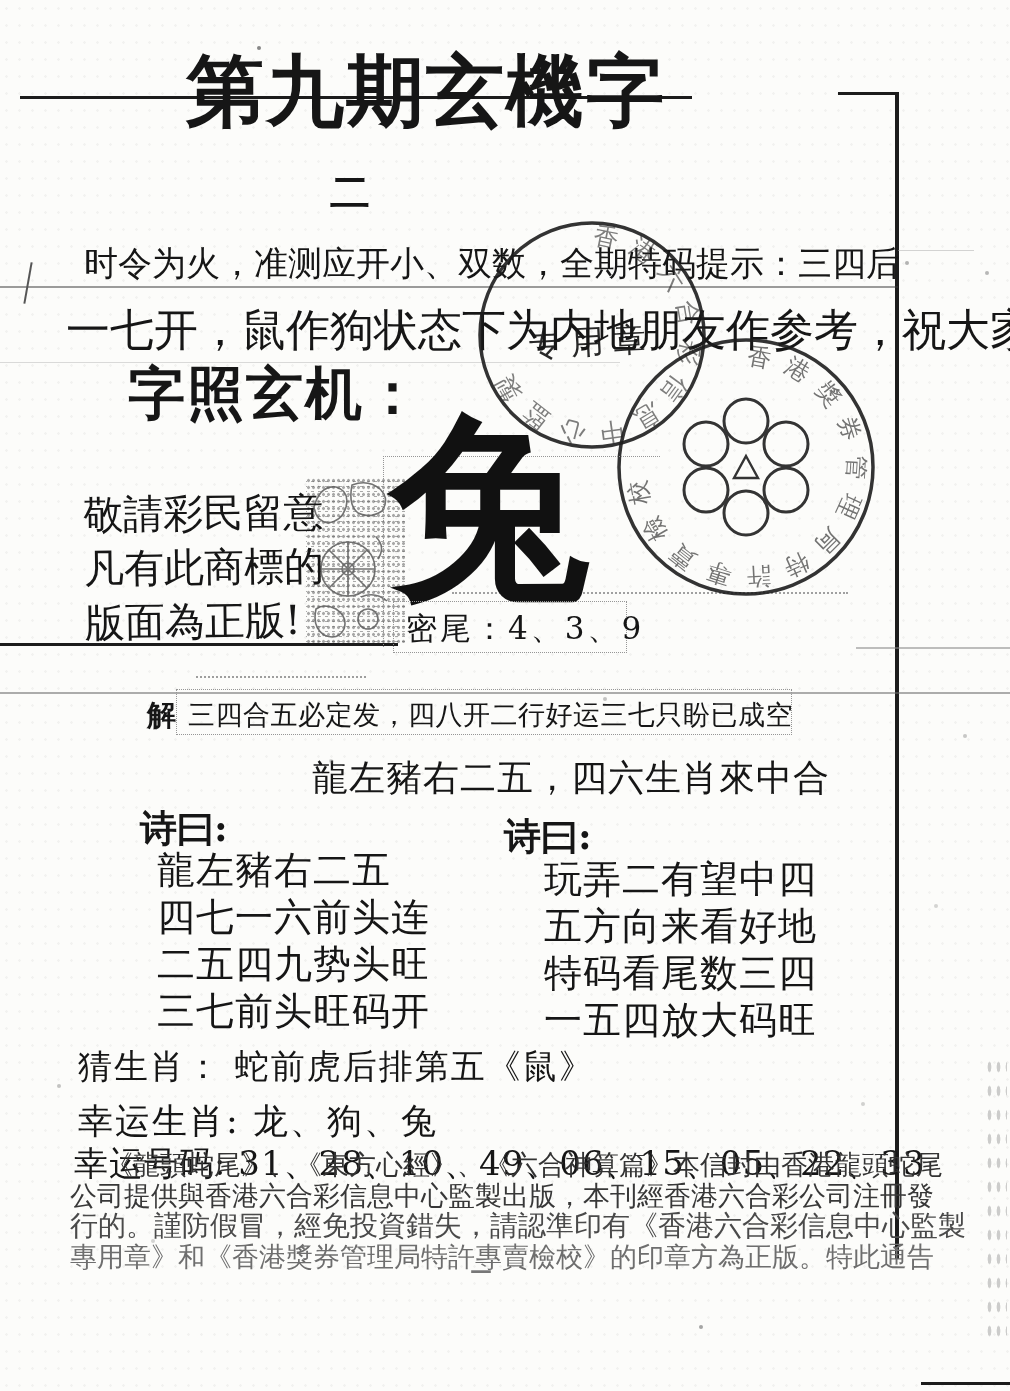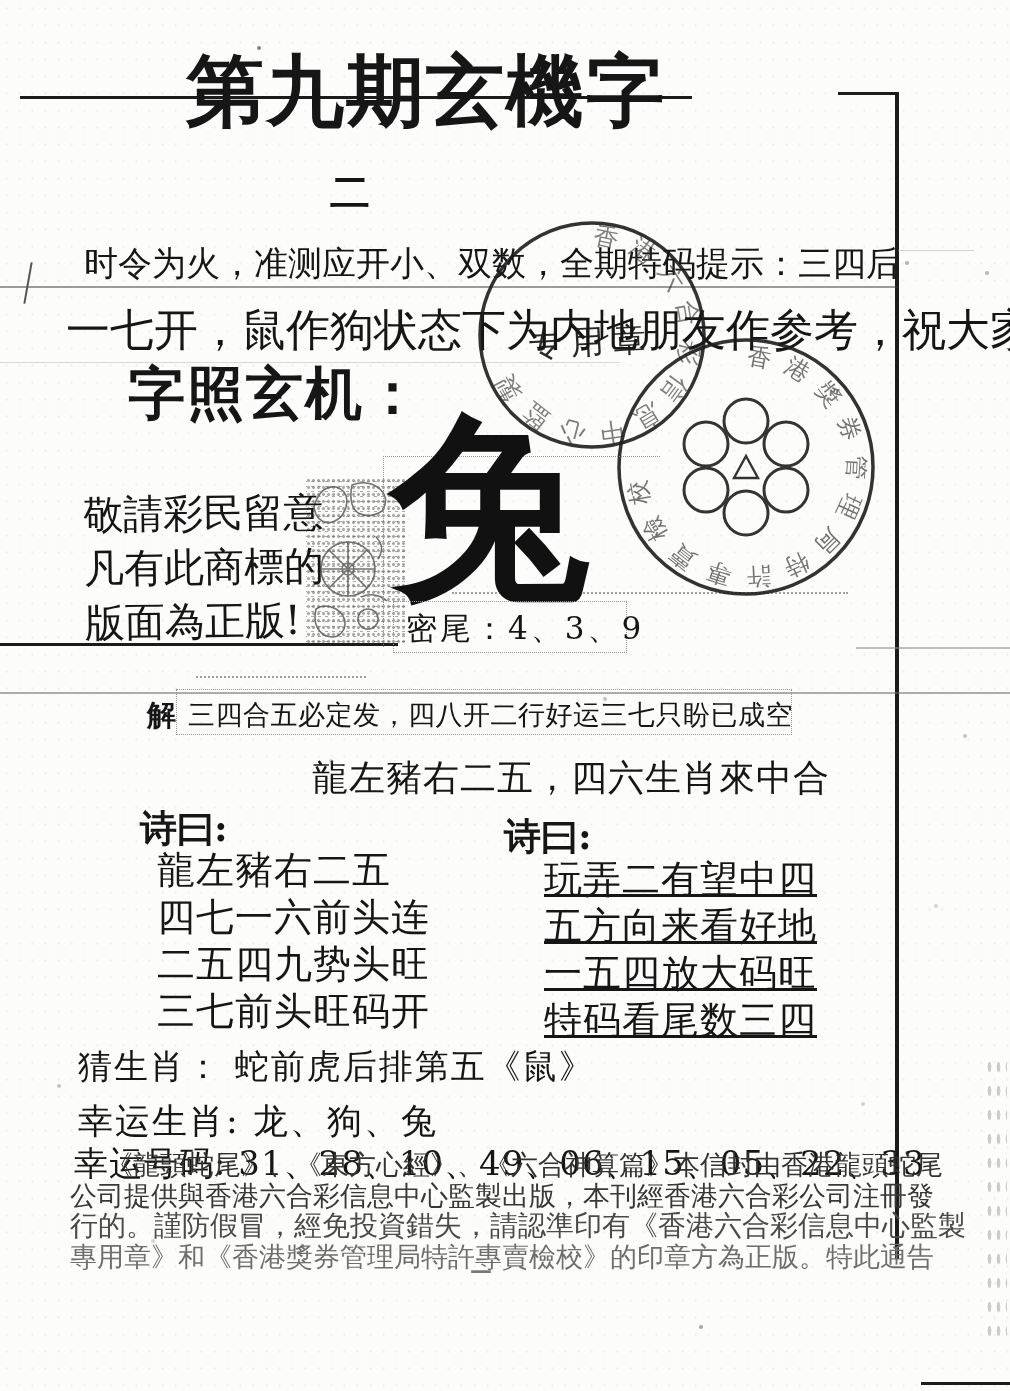--- a/index.html
+++ b/index.html
@@ -144,25 +144,25 @@
 
   <div class="abs serif" style="left:140px;top:804px;font-size:37px;font-weight:600;">诗曰:</div>
   <div class="abs serif" style="left:157px;top:847px;">
     <div style="font-size:38px;line-height:47px;letter-spacing:1px;white-space:nowrap;">龍左豬右二五</div>
     <div style="font-size:38px;line-height:47px;letter-spacing:1px;white-space:nowrap;">四七一六前头连</div>
     <div style="font-size:38px;line-height:47px;letter-spacing:1px;white-space:nowrap;">二五四九势头旺</div>
     <div style="font-size:38px;line-height:47px;letter-spacing:1px;white-space:nowrap;text-align:center;">三七前头旺码开</div>
   </div>
 
   <div class="abs serif" style="left:504px;top:812px;font-size:37px;font-weight:600;">诗曰:</div>
-  <div class="abs serif" style="left:544px;top:856px;text-decoration:underline;">
+  <div class="abs serif" style="left:544px;top:856px;">
     <div style="font-size:38px;line-height:47px;letter-spacing:1px;white-space:nowrap;">玩弄二有望中四</div>
     <div style="font-size:38px;line-height:47px;letter-spacing:1px;white-space:nowrap;">五方向来看好地</div>
+    <div style="font-size:38px;line-height:47px;letter-spacing:1px;white-space:nowrap;">特码看尾数三四</div>
     <div style="font-size:38px;line-height:47px;letter-spacing:1px;white-space:nowrap;">一五四放大码旺</div>
-    <div style="font-size:38px;line-height:47px;letter-spacing:1px;white-space:nowrap;">特码看尾数三四</div>
   </div>
 
   <div class="abs serif" style="left:78px;top:1044px;font-size:34px;letter-spacing:2px;white-space:nowrap;">猜生肖： 蛇前虎后排第五《鼠》</div>
   <div class="abs serif" style="left:78px;top:1098px;font-size:35px;letter-spacing:2px;white-space:nowrap;">幸运生肖: 龙、狗、兔</div>
   <div class="abs serif" style="left:74px;top:1141px;font-size:34px;letter-spacing:1px;white-space:nowrap;">幸运号码: 31、28、10、49、06、15、05、22、33</div>
 
   <div class="abs serif" style="left:70px;top:1150px;width:900px;">
     <div style="font-size:27px;line-height:30.5px;white-space:nowrap;text-indent:36px;color:#333;">《龍頭蛇尾》、《東方心經》、《六合神算篇》本信封由香港龍頭蛇尾</div>
     <div style="font-size:27px;line-height:30.5px;white-space:nowrap;color:#383838;">公司提供與香港六合彩信息中心監製出版，本刊經香港六合彩公司注冊發</div>
     <div style="font-size:28px;line-height:30.5px;white-space:nowrap;color:#4a4a4a;">行的。謹防假冒，經免投資錯失，請認準印有《香港六合彩信息中心監製</div>

